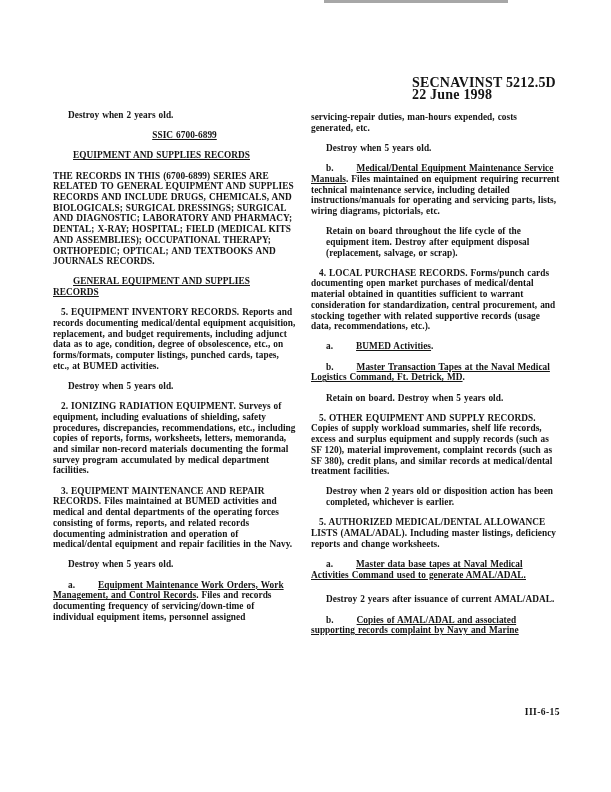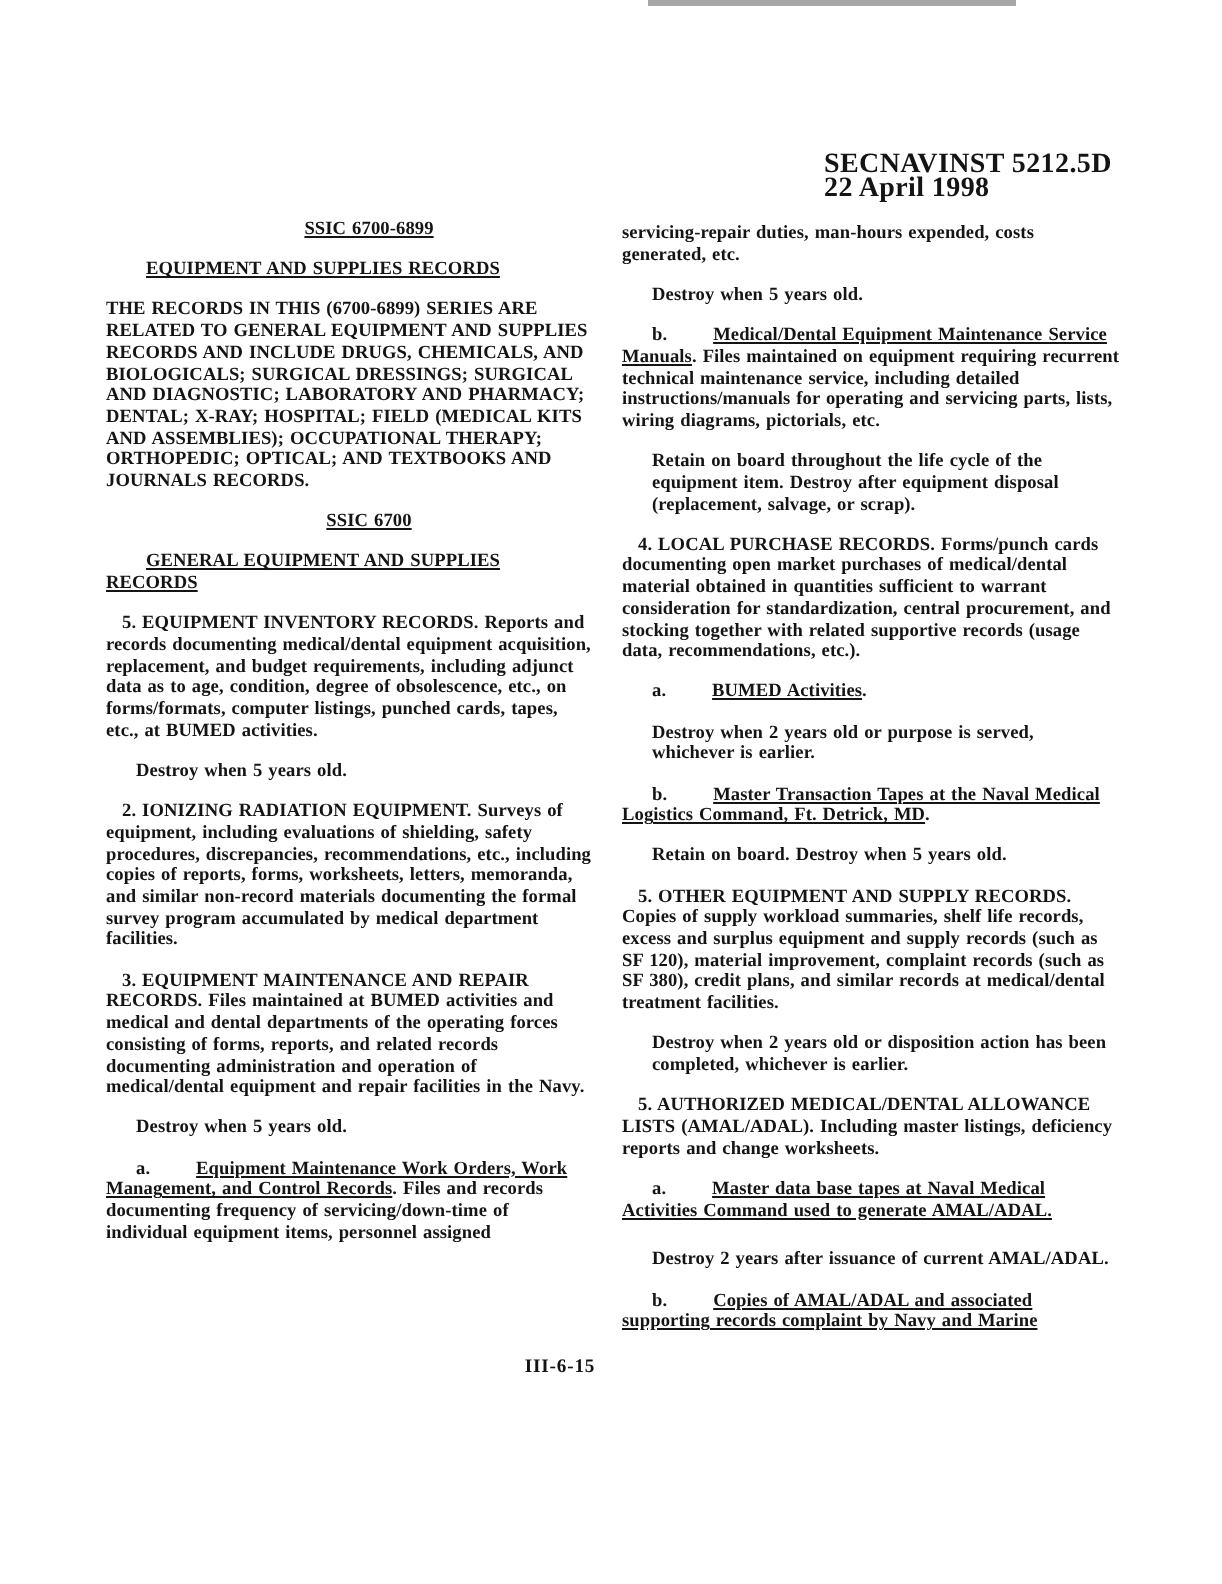--- a/index.html
+++ b/index.html
@@ -21,56 +21,55 @@
   }
   .col-left{left:53px;top:110px;width:243px;}
   .col-right{left:311px;top:112px;width:249px;}
   .blk{margin:0 0 9.5px 0;}
   .instruction{padding-left:15px;}
   .centerhead{text-align:center;}
   .num{text-indent:8px;}
   .sub{text-indent:15px;}
   .u{text-decoration:underline;text-underline-offset:1px;padding-left:20px;}
   .footer{
-    position:absolute;top:678px;left:0;width:560px;text-align:center;
+    position:absolute;top:706px;left:0;width:560px;text-align:right;
     font-size:9.6px;font-weight:bold;letter-spacing:0.4px;
   }
 </style>
 </head>
 <body>
 
 <div class="page">
   <div class="scanbar"></div>
 
   <div class="doc-header">
     <div>SECNAVINST 5212.5D</div>
-    <div>22 April 1998</div>
+    <div>22 June 1998</div>
   </div>
 
   <div class="col col-left">
+      <p class="blk instruction"><span>Destroy when 2 years old.</span></p>
       <p class="blk centerhead"><span class="u">SSIC 6700-6899</span></p>
       <p class="blk lefthead"><span class="u">EQUIPMENT AND SUPPLIES RECORDS</span></p>
       <p class="blk cont"><span>THE RECORDS IN THIS (6700-6899) SERIES ARE RELATED TO GENERAL EQUIPMENT AND SUPPLIES RECORDS AND INCLUDE DRUGS, CHEMICALS, AND BIOLOGICALS; SURGICAL DRESSINGS; SURGICAL AND DIAGNOSTIC; LABORATORY AND PHARMACY; DENTAL; X-RAY; HOSPITAL; FIELD (MEDICAL KITS AND ASSEMBLIES); OCCUPATIONAL THERAPY; ORTHOPEDIC; OPTICAL; AND TEXTBOOKS AND JOURNALS RECORDS.</span></p>
-      <p class="blk centerhead"><span class="u">SSIC 6700</span></p>
       <p class="blk lefthead"><span class="u">GENERAL EQUIPMENT AND SUPPLIES RECORDS</span></p>
       <p class="blk num"><span>5. EQUIPMENT INVENTORY RECORDS.  Reports and records documenting medical/dental equipment acquisition, replacement, and budget requirements, including adjunct data as to age, condition, degree of obsolescence, etc., on forms/formats, computer listings, punched cards, tapes, etc., at BUMED activities.</span></p>
       <p class="blk instruction"><span>Destroy when 5 years old.</span></p>
       <p class="blk num"><span>2. IONIZING RADIATION EQUIPMENT.  Surveys of equipment, including evaluations of shielding, safety procedures, discrepancies, recommendations, etc., including copies of reports, forms, worksheets, letters, memoranda, and similar non-record materials documenting the formal survey program accumulated by medical department facilities.</span></p>
       <p class="blk num"><span>3. EQUIPMENT MAINTENANCE AND REPAIR RECORDS.  Files maintained at BUMED activities and medical and dental departments of the operating forces consisting of forms, reports, and related records documenting administration and operation of medical/dental equipment and repair facilities in the Navy.</span></p>
       <p class="blk instruction"><span>Destroy when 5 years old.</span></p>
       <p class="blk sub"><span>a.  </span><span class="u">Equipment Maintenance Work Orders, Work Management, and Control Records</span><span>.  Files and records documenting frequency of servicing/down-time of individual equipment items, personnel assigned</span></p>
     </div>
   <div class="col col-right">
       <p class="blk cont"><span>servicing-repair duties, man-hours expended, costs generated, etc.</span></p>
       <p class="blk instruction"><span>Destroy when 5 years old.</span></p>
       <p class="blk sub"><span>b.  </span><span class="u">Medical/Dental Equipment Maintenance Service Manuals</span><span>.  Files maintained on equipment requiring recurrent technical maintenance service, including detailed instructions/manuals for operating and servicing parts, lists, wiring diagrams, pictorials, etc.</span></p>
       <p class="blk instruction"><span>Retain on board throughout the life cycle of the equipment item.  Destroy after equipment disposal (replacement, salvage, or scrap).</span></p>
       <p class="blk num"><span>4. LOCAL PURCHASE RECORDS.  Forms/punch cards documenting open market purchases of medical/dental material obtained in quantities sufficient to warrant consideration for standardization, central procurement, and stocking together with related supportive records (usage data, recommendations, etc.).</span></p>
       <p class="blk sub"><span>a.  </span><span class="u">BUMED Activities</span><span>.</span></p>
-      <p class="blk instruction"><span>Destroy when 2 years old or purpose is served, whichever is earlier.</span></p>
       <p class="blk sub"><span>b.  </span><span class="u">Master Transaction Tapes at the Naval Medical Logistics Command, Ft. Detrick, MD</span><span>.</span></p>
       <p class="blk instruction"><span>Retain on board.  Destroy when 5 years old.</span></p>
       <p class="blk num"><span>5. OTHER EQUIPMENT AND SUPPLY RECORDS.  Copies of supply workload summaries, shelf life records, excess and surplus equipment and supply records (such as SF 120), material improvement, complaint records (such as SF 380), credit plans, and similar records at medical/dental treatment facilities.</span></p>
       <p class="blk instruction"><span>Destroy when 2 years old or disposition action has been completed, whichever is earlier.</span></p>
       <p class="blk num"><span>5. AUTHORIZED MEDICAL/DENTAL ALLOWANCE LISTS (AMAL/ADAL).  Including master listings, deficiency reports and change worksheets.</span></p>
       <p class="blk sub"><span>a.  </span><span class="u">Master data base tapes at Naval Medical Activities Command used to generate AMAL/ADAL.</span></p>
       <p class="blk instruction" style="margin-top: 14px;"><span>Destroy 2 years after issuance of current AMAL/ADAL.</span></p>
       <p class="blk sub"><span>b.  </span><span class="u">Copies of AMAL/ADAL and associated supporting records complaint by Navy and Marine</span></p>
     </div>
 

